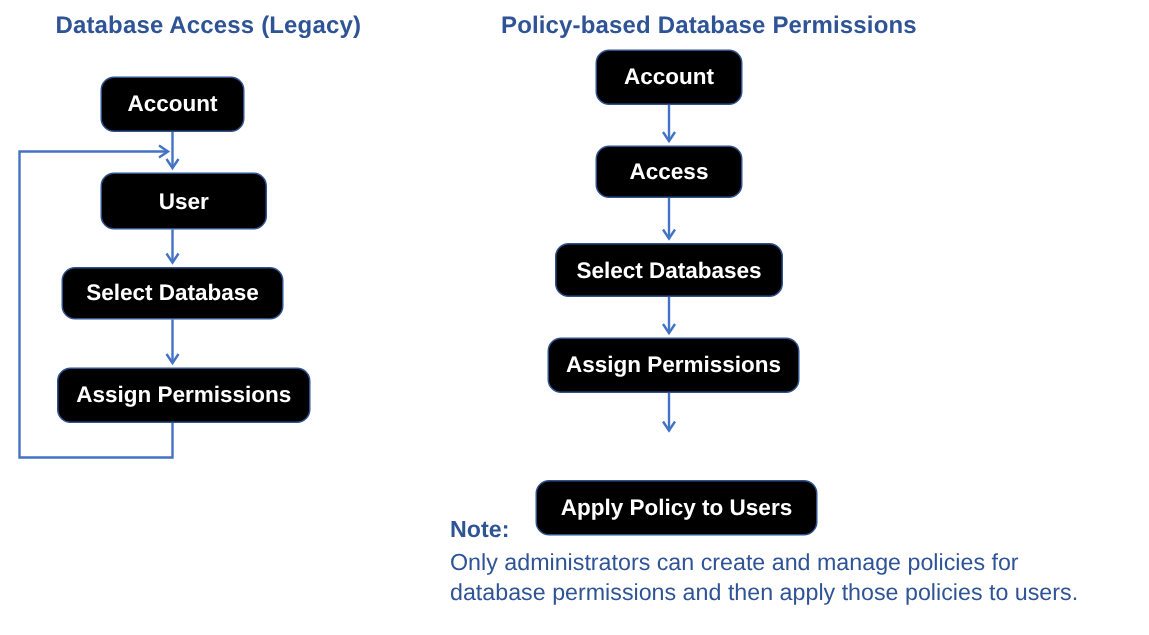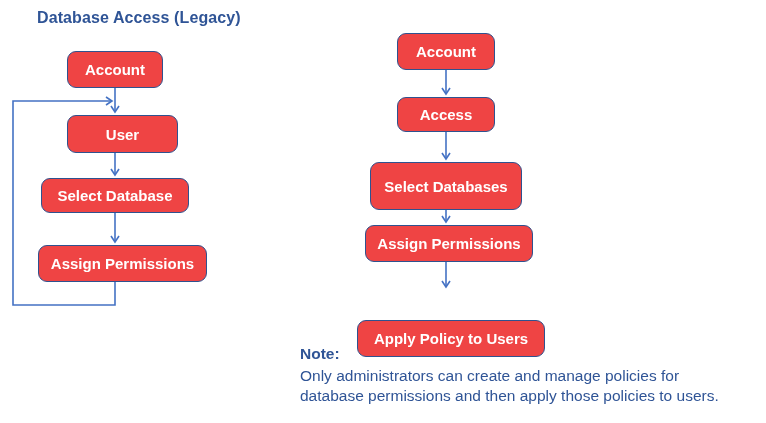--- a/index.html
+++ b/index.html
@@ -16,21 +16,21 @@
     color: #2F5496;
     font-size: 16px;
     font-weight: 600;
     letter-spacing: 0.1px;
     white-space: nowrap;
     margin-left: 29px;
   }
   .node {
     position: absolute;
     box-sizing: border-box;
-    background: #ef4444;
+    background: #000000;
     border: 1.5px solid #2F528F;
     border-radius: 9px;
     color: #ffffff;
     font-size: 15px;
     font-weight: 700;
     display: flex;
     align-items: center;
     justify-content: center;
     white-space: nowrap;
   }
@@ -51,20 +51,21 @@
   }
   .note .note-heading { font-weight: 700; margin-bottom: 2px; }
   .note .note-line { font-weight: 400; }
 </style>
 </head>
 <body>
 
 <div class="canvas">
 
   <div class="chart-title" style="left:8px; top:9px;">Database Access (Legacy)</div>
+  <div class="chart-title" style="left:305px; top:9px;">Policy-based Database Permissions</div>
 
   <svg class="arrows" viewBox="0 0 766 423" xmlns="http://www.w3.org/2000/svg">
     <defs>
       <marker id="ah" markerWidth="12" markerHeight="12" refX="7" refY="5" orient="auto" markerUnits="userSpaceOnUse">
         <path d="M1,1 L7,5 L1,9" fill="none" stroke="#4472C4" stroke-width="1.6"></path>
       </marker>
     </defs>
 
     <line x1="115" y1="88" x2="115" y2="112" stroke="#4472C4" stroke-width="1.6" marker-end="url(#ah)"></line>
     <line x1="115" y1="153" x2="115" y2="175" stroke="#4472C4" stroke-width="1.6" marker-end="url(#ah)"></line>
@@ -77,21 +78,21 @@
     <line x1="446" y1="262" x2="446" y2="287" stroke="#4472C4" stroke-width="1.6" marker-end="url(#ah)"></line>
   </svg>
 
   <div class="node" style="left:67px;  top:51px;  width:96px;  height:37px;">Account</div>
   <div class="node" style="left:67px;  top:115px; width:111px;  height:38px;">User</div>
   <div class="node" style="left:41px;  top:178px; width:148px; height:35px;">Select Database</div>
   <div class="node" style="left:38px;  top:245px; width:169px; height:37px;">Assign Permissions</div>
 
   <div class="node" style="left:397px; top:33px;  width:98px;  height:37px;">Account</div>
   <div class="node" style="left:397px; top:97px;  width:98px;  height:35px;">Access</div>
-  <div class="node" style="left:370px; top:162px; width:152px; height:48px;">Select Databases</div>
+  <div class="node" style="left:370px; top:162px; width:152px; height:36px;">Select Databases</div>
   <div class="node" style="left:365px; top:225px; width:168px; height:37px;">Assign Permissions</div>
   <div class="node" style="left:357px; top:290px; width:188px; height:37px;margin-top:30px;">Apply Policy to Users</div>
 
   <div class="note">
     <div class="note-heading">Note:</div>
     <div class="note-line">Only administrators can create and manage policies for</div>
     <div class="note-line">database permissions and then apply those policies to users.</div>
   </div>
 
 </div>

